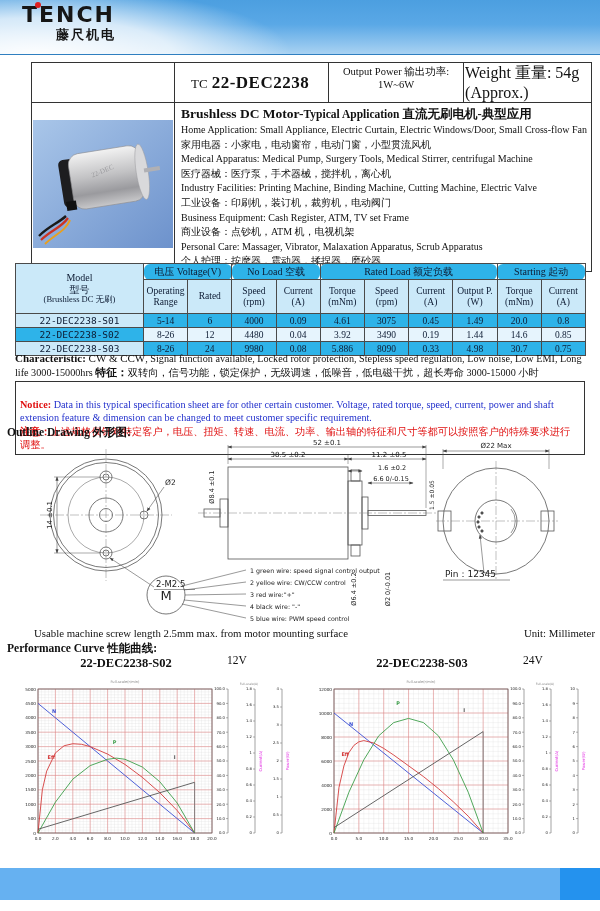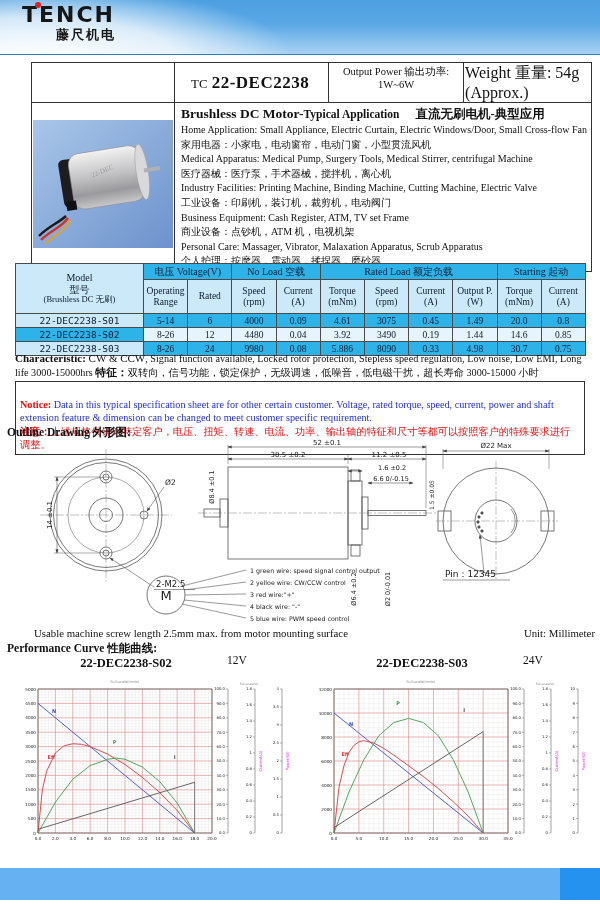--- a/index.html
+++ b/index.html
@@ -26,29 +26,29 @@
   .cell-blank{width:141px;}
   .cell-model{width:152px;text-align:left;vertical-align:middle!important;padding:3px 16px;}
   .cell-model .tc{font-size:13px;}
   .cell-model .mod{font-size:17px;font-weight:bold;letter-spacing:.5px;}
   .cell-power{width:133px;text-align:center;font-size:10.5px;line-height:1.25;padding:2px 1px;}
   .cell-weight{width:126px;font-size:16px;vertical-align:middle!important;padding:0 1px;}
   .cell-apps{padding:1px 4px 2px 6px;}
   .apps-title{font-weight:bold;white-space:nowrap;}
   .apps-title .t1{font-size:13.5px;}
   .apps-title .t2{font-size:11.5px;}
-  .apps-title .t3{font-size:12.5px;margin-left:13px;}
+  .apps-title .t3{font-size:12.5px;}
   .app-line{font-size:10px;line-height:14.6px;white-space:nowrap;}
   .motor-photo{width:140px;height:128px;margin:16px auto 6px auto;}
 
   
   .spec-table{position:absolute;top:263px;left:15px;width:570px;border-collapse:collapse;table-layout:fixed;}
   .spec-table td,.spec-table th{border:1px solid #4a4a4a;text-align:center;padding:0;
       font-weight:normal;color:#0d1b33;overflow:hidden;}
-  .spec-table .grp{font-size:10px;height:16px;}
+  .spec-table .grp{font-size:10px;height:16px;border-radius:6px;}
   .spec-table .sub{font-size:9.5px;line-height:1.12;height:34px;vertical-align:middle;}
   .spec-table .dat{font-size:9.5px;height:14px;}
   .spec-table .mh{font-size:10px;line-height:1.15;}
   .mh .small{font-size:8.5px;}
   .model-cell{font-family:"DejaVu Sans Mono",monospace;font-size:8.5px;}
   .cyan{background:#2eb3e9;}
   .lblue{background:#cbe9f9;}
   .pale{background:#e6f4fd;}
 
   

